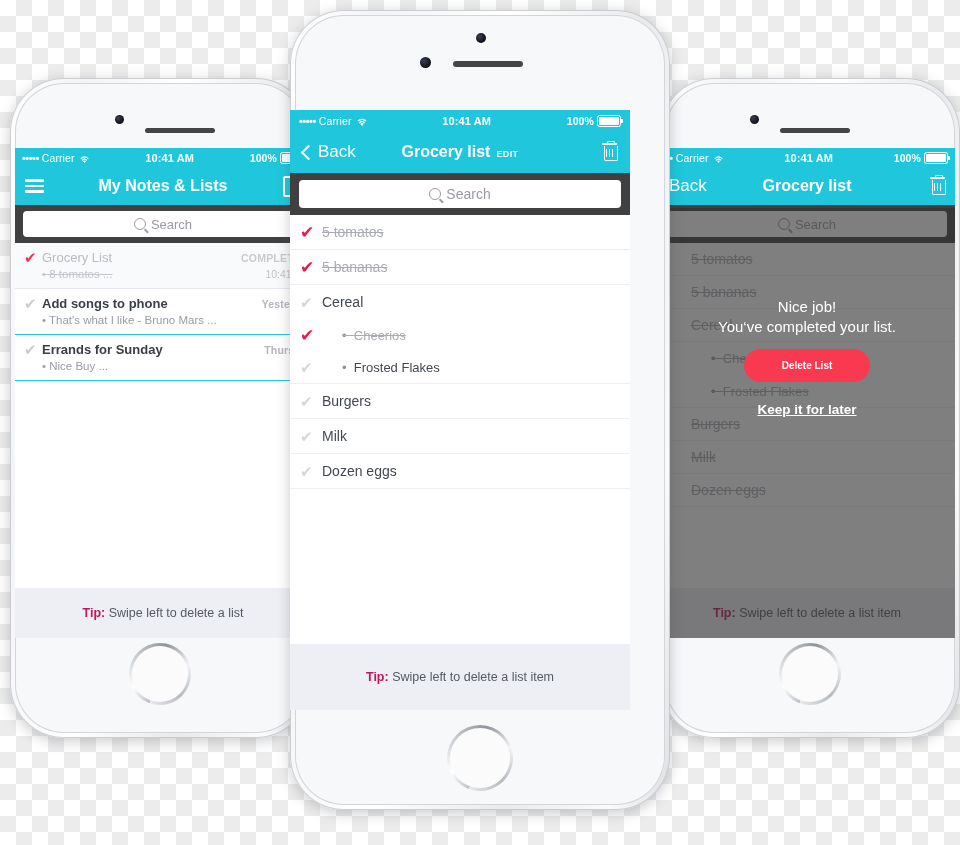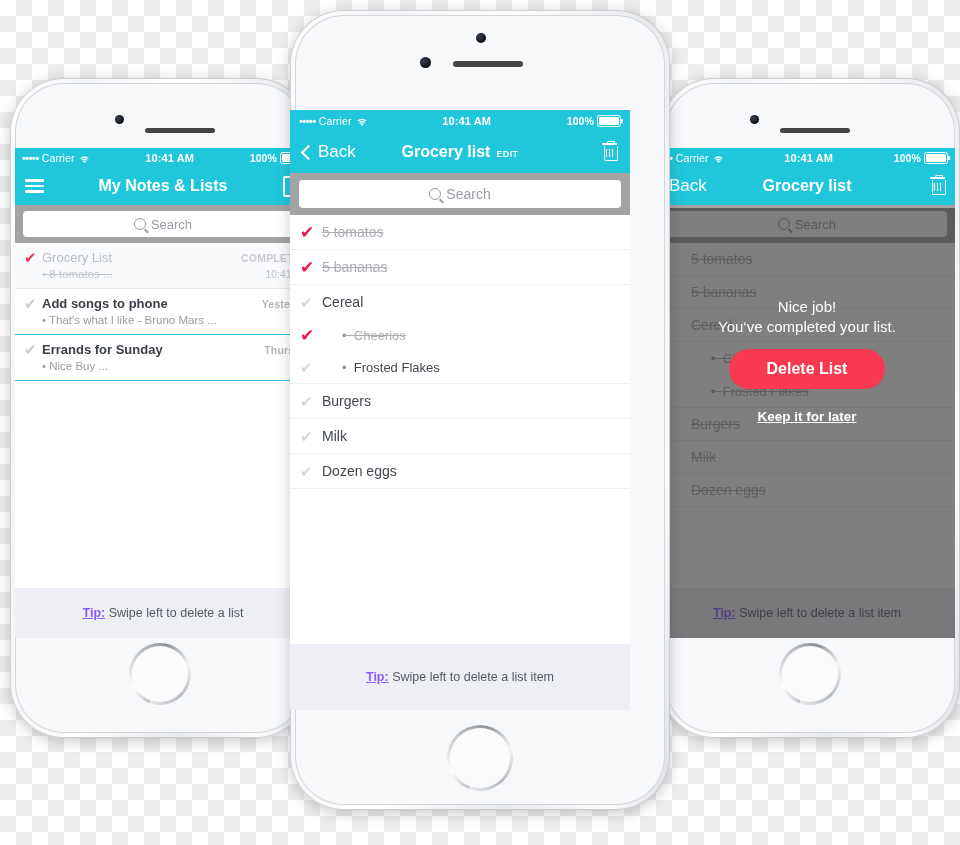--- a/index.html
+++ b/index.html
@@ -121,21 +121,21 @@
   .hamburger { width:19px; z-index:2; }
   .hamburger span { display:block; height:2.5px; background:#fff; margin:3px 0; border-radius:1px; }
   .nav-spacer { flex:1; }
   .trash { width:15px; height:18px; position:relative; z-index:2; }
   .trash .lid { position:absolute; top:0; left:0; width:15px; height:2px; background:#fff; border-radius:1px; }
   .trash .handle { position:absolute; top:-2.5px; left:4.5px; width:6px; height:2.5px; border:1.6px solid #fff; border-bottom:none; border-radius:1.5px 1.5px 0 0; }
   .trash .can { position:absolute; top:3px; left:1.5px; width:12px; height:14px; border:1.6px solid #fff; border-top:none; border-radius:0 0 2px 2px; }
   .trash .bar { position:absolute; top:5.5px; width:1.4px; height:8px; background:#fff; }
 
   
-  .searchwrap { background:#a3a3a3; padding:6px 8px; flex:none; }
+  .searchwrap { background:#404040; padding:6px 8px; flex:none; }
   .searchbox {
     background:#ffffff; border-radius:4px; height:26px;
     display:flex; align-items:center; justify-content:center; gap:5px;
     color:#9a9ca3; font-size:13px;
   }
   .mag { display:inline-block; width:10px; height:10px; border:1.5px solid #9a9ca3; border-radius:50%; position:relative; }
   .mag::after { content:""; position:absolute; right:-4px; bottom:-2px; width:5px; height:1.5px; background:#9a9ca3; transform:rotate(45deg); }
 
   
   .listbody { flex:1; background:#ffffff; overflow:hidden; }
@@ -162,36 +162,36 @@
   .item-row.struck .item-txt { text-decoration: line-through; color:#a9acb2; }
   .item-row.sub .item-txt { padding-left:20px; font-size:13px; }
   .item-row.sub .item-txt::before { content:"\2022\00a0\00a0"; color:#8d9097; }
   .item-row.nosep { border-bottom-color: transparent; }
 
   
   .tip {
     background:#eeeff4; flex:none; text-align:center;
     padding: 18px 10px; font-size:12.5px; color:#555a62;
   }
-  .tip b { color:#8b5cf6;text-decoration:underline; }
+  .tip b { color:#be185d; }
 
   
   .dimmer {
     position:absolute; left:0; top:0; right:0; bottom:0;
     background: rgba(48,48,48,0.62);
   }
   .modal {
     position:absolute; left:0; right:0; top:150px;
     display:flex; flex-direction:column; align-items:center;
     color:#ffffff;
   }
   .modal-title { font-size:15px; margin-bottom:3px; }
   .modal-sub { font-size:15px; margin-bottom:14px; }
   .delete-btn {
-    background:#F8394F; color:#fff; font-size:16px; font-weight:bold;
+    background:#F8394F; color:#fff; font-size:10px; font-weight:bold;
     padding: 11px 38px; border-radius: 22px; border:none;
     font-family:"Liberation Sans", sans-serif;
   }
   .keep-link {
     margin-top:20px; font-size:13.5px; color:#ffffff;
     text-decoration: underline; font-weight:bold;
   }
 </style>
 </head>
 <body>

